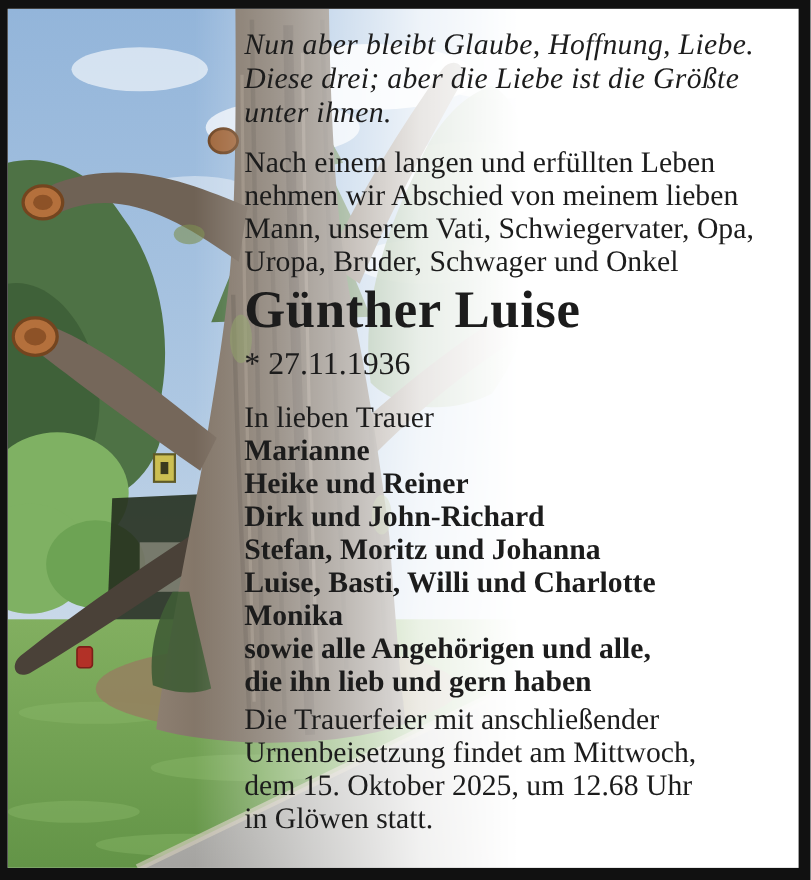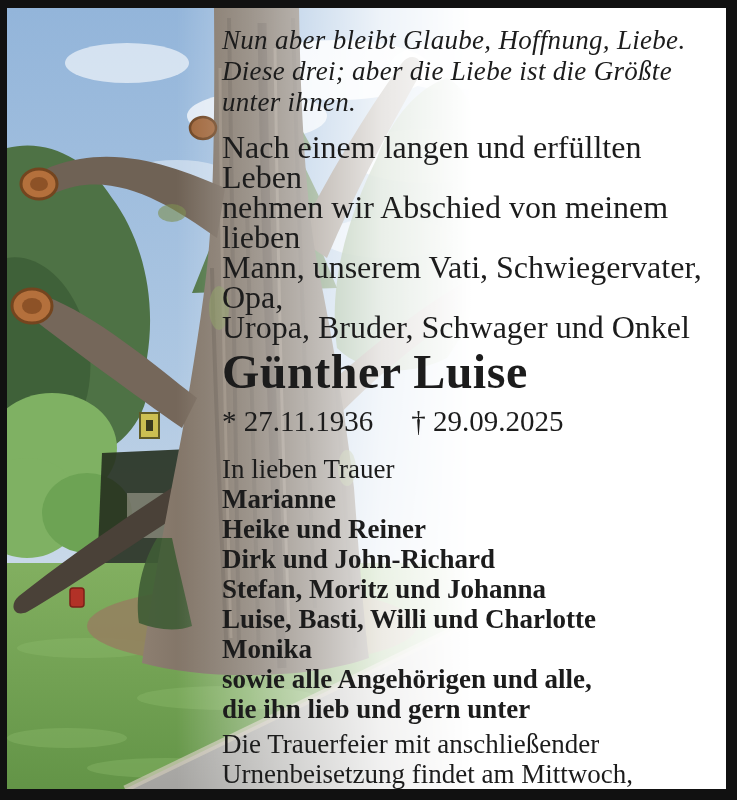--- a/index.html
+++ b/index.html
@@ -40,21 +40,21 @@
   .attribution {
     margin-top: -15px;
     text-align: right;
     padding-right: 10px;
     font-style: italic;
     font-size: 25px;
     line-height: 31px;
   }
   .intro {
     margin-top: 14px;
-    font-size: 32px;
+    font-size: 27px;
     line-height: 30px;
   }
   .deceased-name {
     margin-top: 4px;
     font-size: 48px;
     line-height: 52px;
     font-weight: bold;
     letter-spacing: 0.5px;
   }
   .dates {
@@ -218,31 +218,30 @@
       <div class="quote multiline">Nun aber bleibt Glaube, Hoffnung, Liebe.
 Diese drei; aber die Liebe ist die Größte
 unter ihnen.</div>
       <div class="intro multiline">Nach einem langen und erfüllten Leben
 nehmen wir Abschied von meinem lieben
 Mann, unserem Vati, Schwiegervater, Opa,
 Uropa, Bruder, Schwager und Onkel</div>
       <div class="deceased-name">Günther Luise</div>
       <div class="dates">
         <span>* 27.11.1936</span>
-        <span>† 29.09.2025</span>
       </div>
       <div class="mourning-intro">In lieben Trauer</div>
       <div class="mourners multiline">Marianne
 Heike und Reiner
 Dirk und John-Richard
 Stefan, Moritz und Johanna
 Luise, Basti, Willi und Charlotte
 Monika
 sowie alle Angehörigen und alle,
-die ihn lieb und gern unter</div>
+die ihn lieb und gern haben</div>
       <div class="funeral multiline">Die Trauerfeier mit anschließender
 Urnenbeisetzung findet am Mittwoch,
-dem 15. Oktober 2025, um 11.00 Uhr
+dem 15. Oktober 2025, um 12.68 Uhr
 in Glöwen statt.</div>
     </div>
 
   </div>
 </div>
 
 </body></html>

